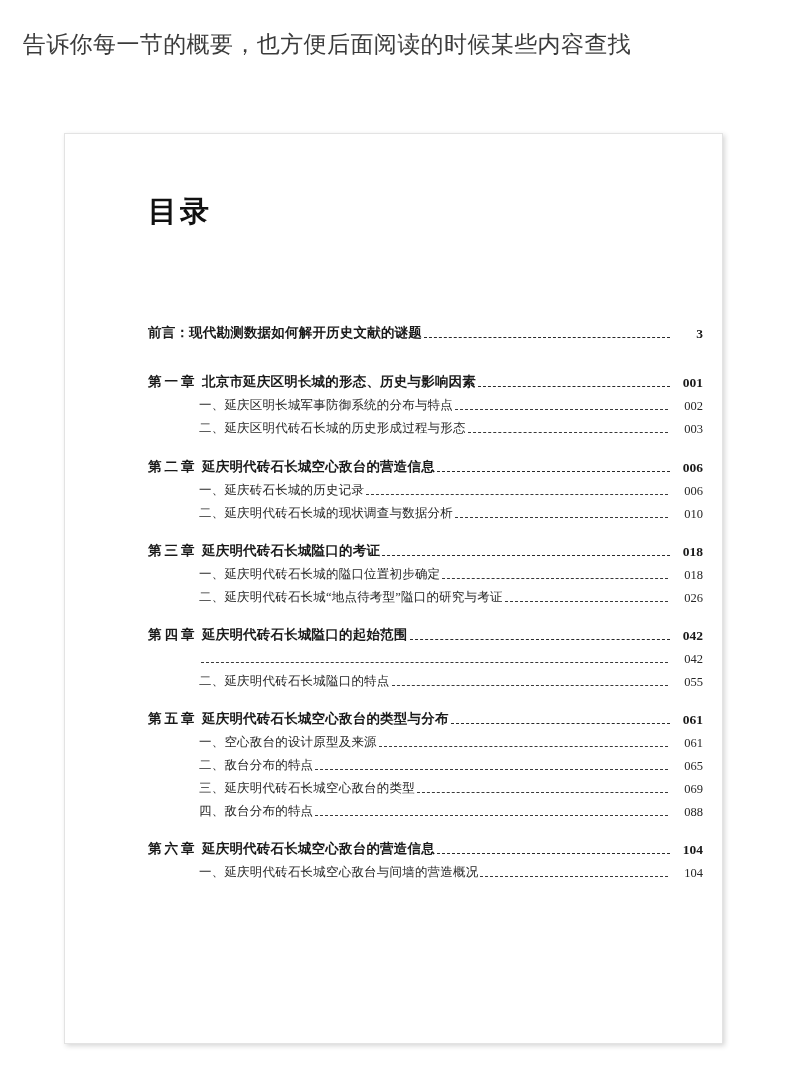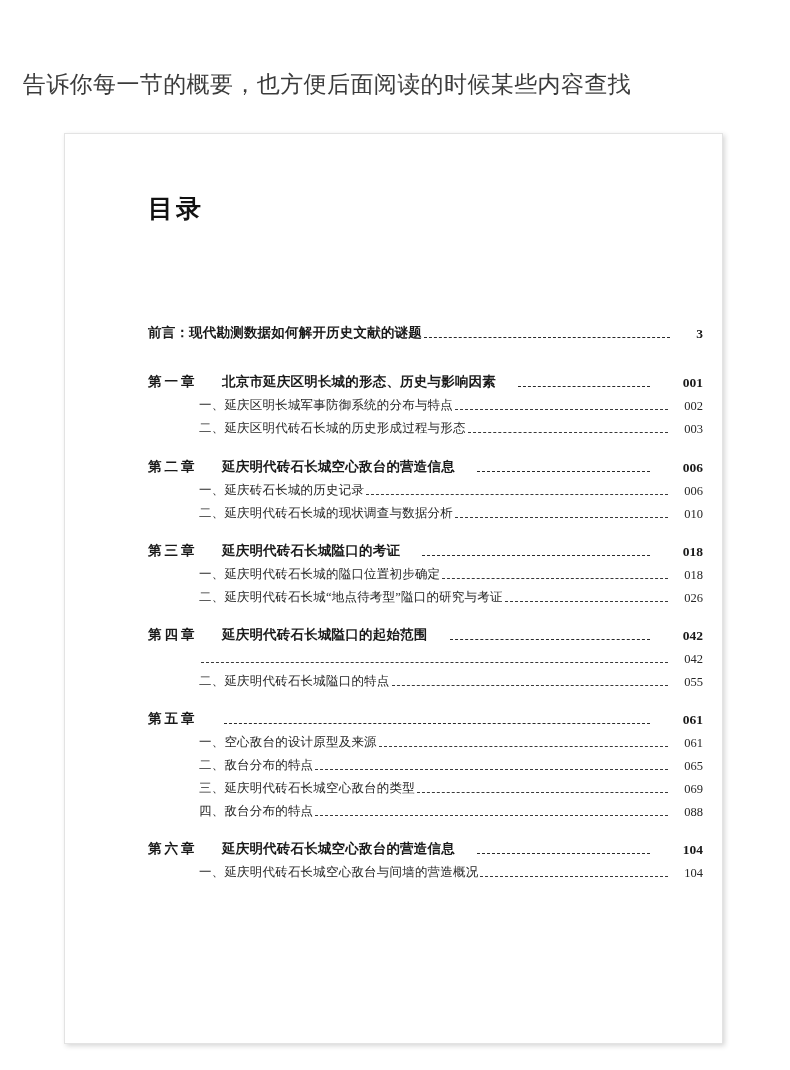--- a/index.html
+++ b/index.html
@@ -16,21 +16,21 @@
   }
 
   
   .caption-bar {
     position: absolute;
     left: 0;
     top: 0;
     width: 654px;
     height: 100px;
     display: flex;
-    align-items: flex-end;
+    align-items: flex-start;
     justify-content: center;
     padding-top: 28px;
     box-sizing: border-box;
   }
   .caption-text {
     font-family: "Liberation Sans", "DejaVu Sans", sans-serif;
     font-size: 23px;
     line-height: 32px;
     color: #3b3b3b;
     letter-spacing: 0.4px;
@@ -50,21 +50,21 @@
     box-sizing: border-box;
     overflow: hidden;
   }
 
   .toc-title {
     position: absolute;
     left: 83px;
     top: 58px;
     font-family: "Liberation Serif", "DejaVu Serif", serif;
     font-weight: bold;
-    font-size: 25px;
+    font-size: 29px;
     letter-spacing: 3px;
     color: #111111;
   }
 
   .toc-body {
     position: absolute;
     left: 0;
     top: 184px;
     width: 659px;
   }
@@ -85,21 +85,20 @@
     font-weight: bold;
     height: 24px;
   }
 
   
   .entry.chapter {
     padding-left: 83px;
     font-size: 13.5px;
     font-weight: bold;
     height: 23px;
-    gap: 20px;
   }
 
   
   .entry.sub {
     padding-left: 134px;
     font-size: 12.5px;
     font-weight: normal;
     height: 23px;
     color: #262626;
   }
@@ -248,20 +247,21 @@
       <div class="entry sub">
         <span class="entry-label">二、延庆明代砖石长城隘口的特点</span>
         <span class="leader"></span>
         <span class="pagenum">055</span>
       </div>
     </div>
 
     <div class="group">
       <div class="entry chapter">
         <span class="chap-num">第五章</span>
+        <span class="entry-label">延庆明代砖石长城空心敌台的类型与分布</span>
         <span class="leader"></span>
         <span class="pagenum">061</span>
       </div>
       <div class="entry sub">
         <span class="entry-label">一、空心敌台的设计原型及来源</span>
         <span class="leader"></span>
         <span class="pagenum">061</span>
       </div>
       <div class="entry sub">
         <span class="entry-label">二、敌台分布的特点</span>

